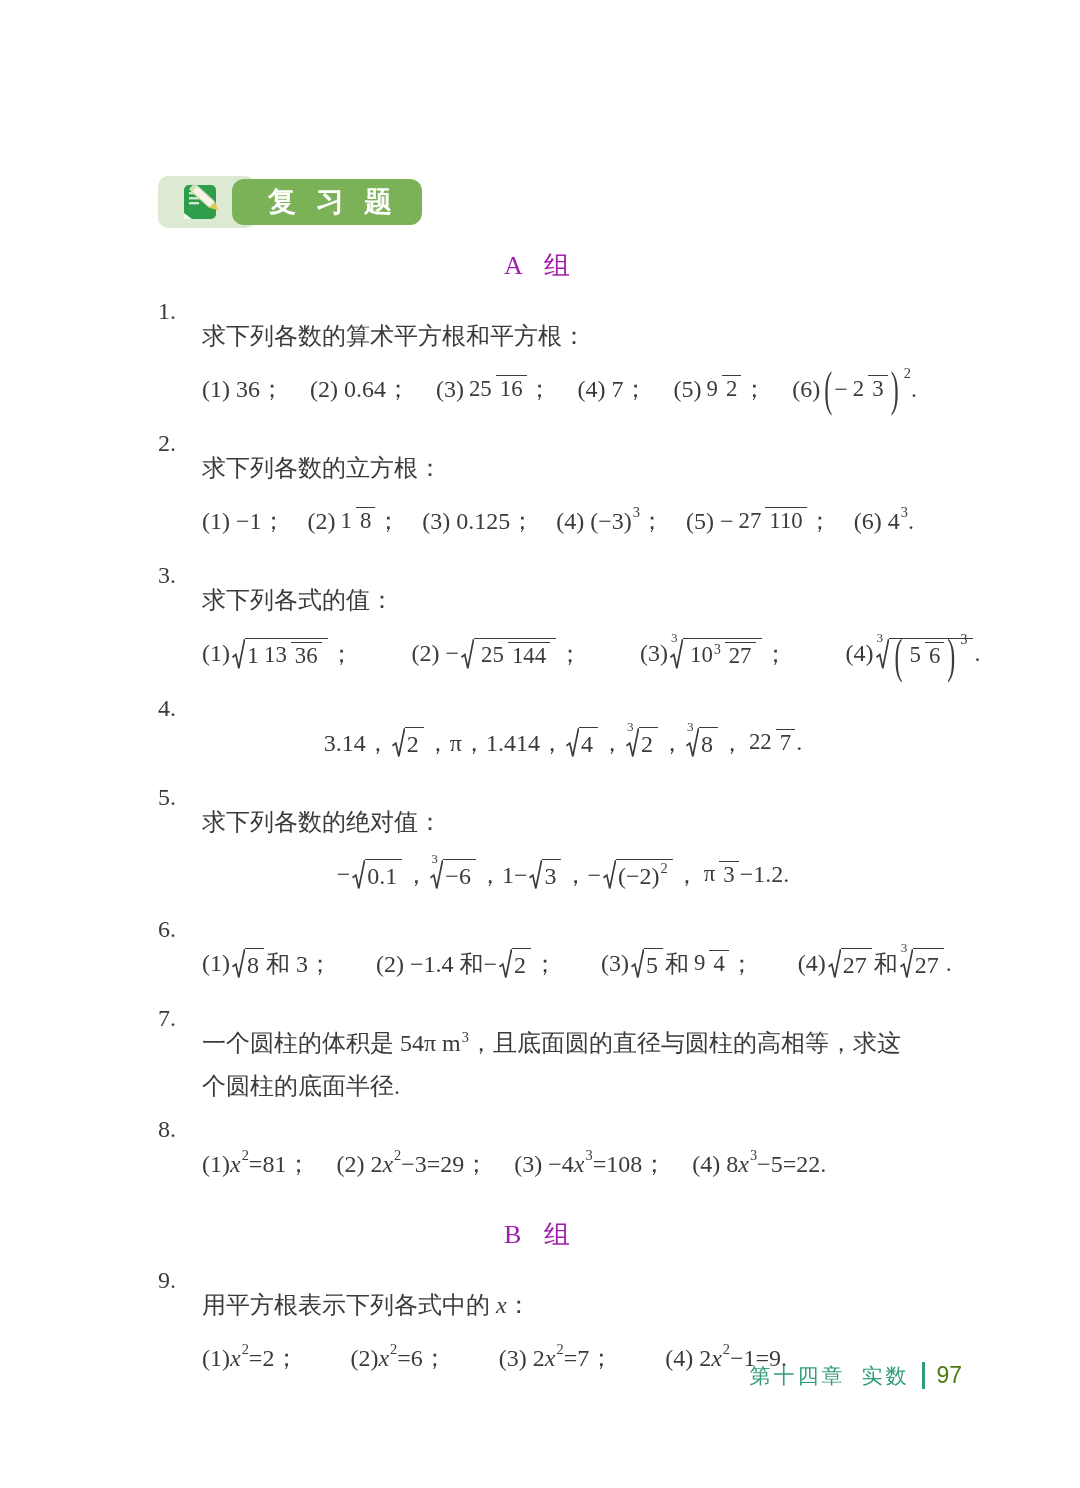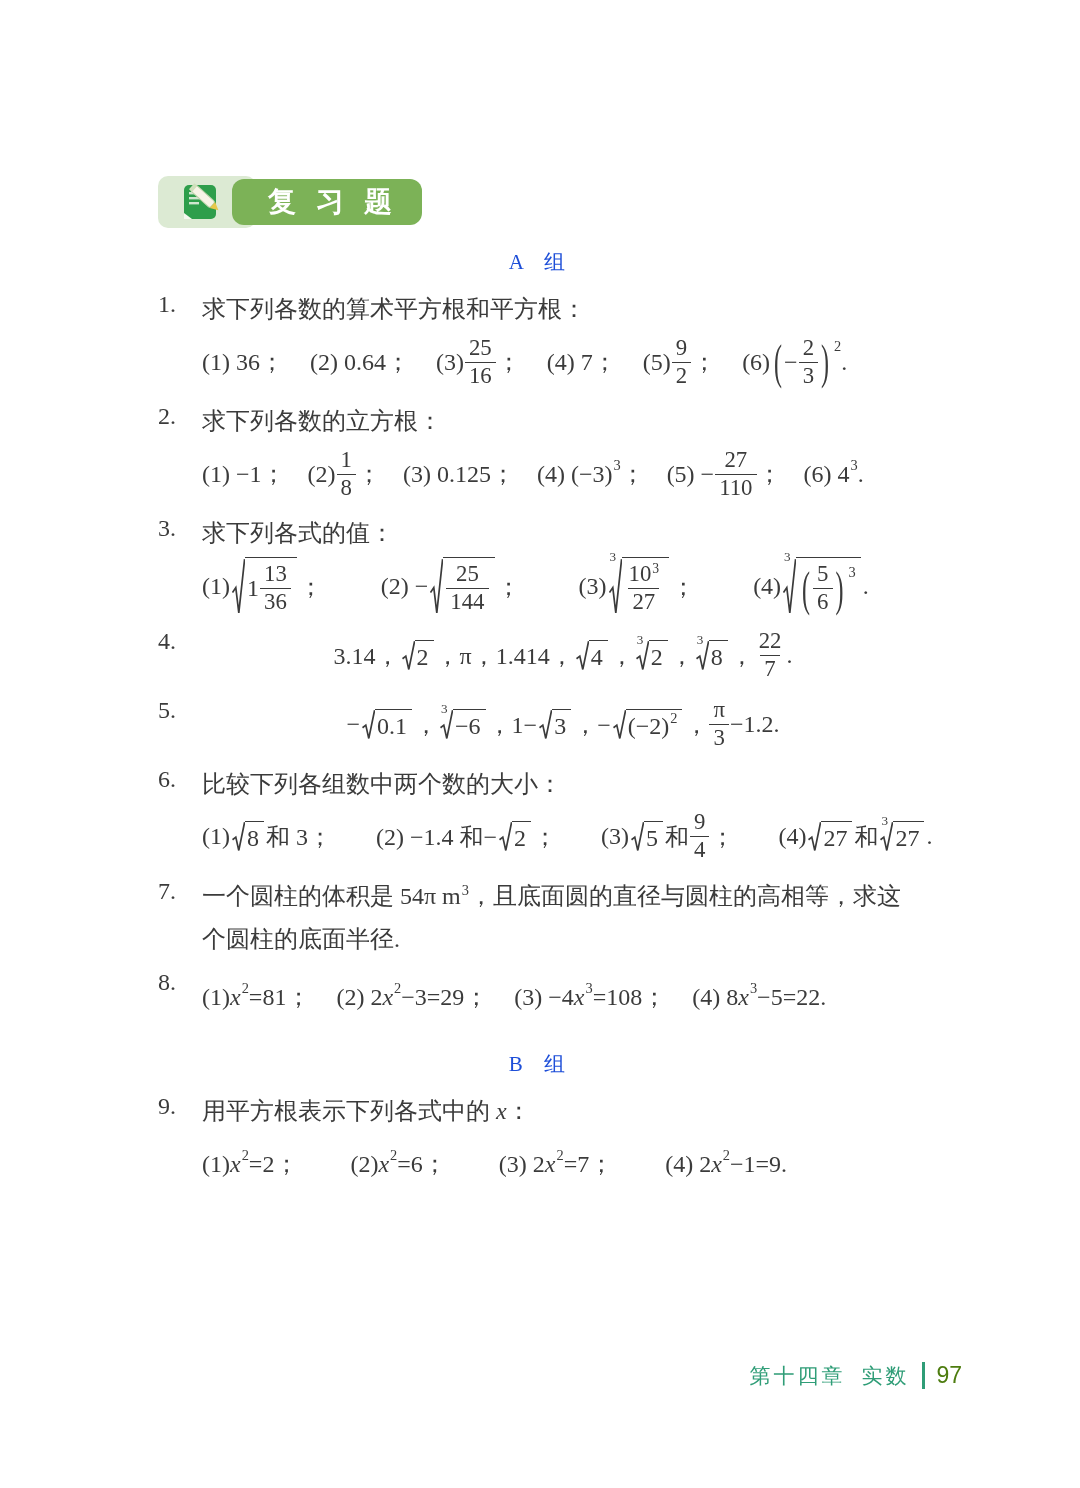--- a/index.html
+++ b/index.html
@@ -16,38 +16,38 @@
     display:flex; align-items:center; justify-content:center; flex:none; z-index:1;
   }
   .badge{
     margin-left:-24px; z-index:2; background:#7cb257; color:#fff;
     font-family:"Liberation Sans","DejaVu Sans",sans-serif; font-weight:700;
     font-size:28px; letter-spacing:20px; line-height:1;
     padding:9px 10px 9px 36px; border-radius:12px;
   }
   
   .section-label{
-    text-align:center; font-size:21px; letter-spacing:8px;
-    margin:20px 0 12px; color:#1d4ed8;
+    text-align:center; font-size:26px; letter-spacing:8px;
+    margin:20px 0 12px; color:#a21caf;
   }
   
   .problem{display:flex; margin-bottom:5px;}
   .pnum{flex:none; width:44px; font-size:24px; padding-top:3px;}
-  .pbody{flex:1; font-size:24px;}
+  .pbody{flex:1; font-size:24px;margin-top:20px;}
   .ptitle{line-height:1.8; min-height:40px;}
   .pline{
     display:flex; align-items:center; min-height:60px; margin:1px 0 3px;
     column-gap:26px; font-size:24px;
   }
   .pline.center{justify-content:center;}
   .pline.left{justify-content:flex-start;}
   .item{white-space:nowrap; display:inline-flex; align-items:center;}
   
   .frac{
-    display:inline-flex; flex-direction:column; align-items:center;
+    display:inline-flex; align-items:center;
     vertical-align:middle; font-size:0.95em; line-height:1.18; text-align:left;
     margin:0 1px;
   }
   .frac .num,.frac .den{padding:0 4px;}
   .frac .den{border-top:1.6px solid currentColor;}
   .root{
     display:inline-flex; align-items:stretch; vertical-align:middle;
     position:relative; margin:0 2px;
   }
   .root .rad{width:13px; flex:none; align-self:stretch;}
@@ -230,20 +230,21 @@
               </span>，<span class="frac">
                 <span class="num">22</span>
                 <span class="den">7</span>
               </span>.</span>
           </div>
         </div>
       </div>
       <div class="problem">
         <div class="pnum">5.</div>
         <div class="pbody">
+          <div class="ptitle">求下列各数的绝对值：</div>
           <div class="pline center">
             <span class="item">−<span class="root">
                 <svg viewBox="0 0 13 24" preserveAspectRatio="none" class="rad">
                   <path d="M0.5,14.5 L3.8,12.5 L6.8,22.8 L12.6,0.9" fill="none" stroke="currentColor" stroke-width="1.7" vector-effect="non-scaling-stroke"></path>
                 </svg>
                 <span class="body">0.1</span>
               </span>，<span class="root">
                 <span class="idx">3</span>
                 <svg viewBox="0 0 13 24" preserveAspectRatio="none" class="rad">
                   <path d="M0.5,14.5 L3.8,12.5 L6.8,22.8 L12.6,0.9" fill="none" stroke="currentColor" stroke-width="1.7" vector-effect="non-scaling-stroke"></path>
@@ -262,21 +263,20 @@
               </span>，<span class="frac">
                 <span class="num">π</span>
                 <span class="den">3</span>
               </span>−1.2.</span>
           </div>
         </div>
       </div>
       <div class="problem">
         <div class="pnum">6.</div>
         <div class="pbody">
-          <div class="ptitle">比较下列各组数中两个数的大小：</div>
           <div class="pline left" style="column-gap: 44px;">
             <span class="item">(1) <span class="root">
                 <svg viewBox="0 0 13 24" preserveAspectRatio="none" class="rad">
                   <path d="M0.5,14.5 L3.8,12.5 L6.8,22.8 L12.6,0.9" fill="none" stroke="currentColor" stroke-width="1.7" vector-effect="non-scaling-stroke"></path>
                 </svg>
                 <span class="body">8</span>
               </span>和 3；</span>
             <span class="item">(2) −1.4 和−<span class="root">
                 <svg viewBox="0 0 13 24" preserveAspectRatio="none" class="rad">
                   <path d="M0.5,14.5 L3.8,12.5 L6.8,22.8 L12.6,0.9" fill="none" stroke="currentColor" stroke-width="1.7" vector-effect="non-scaling-stroke"></path>

